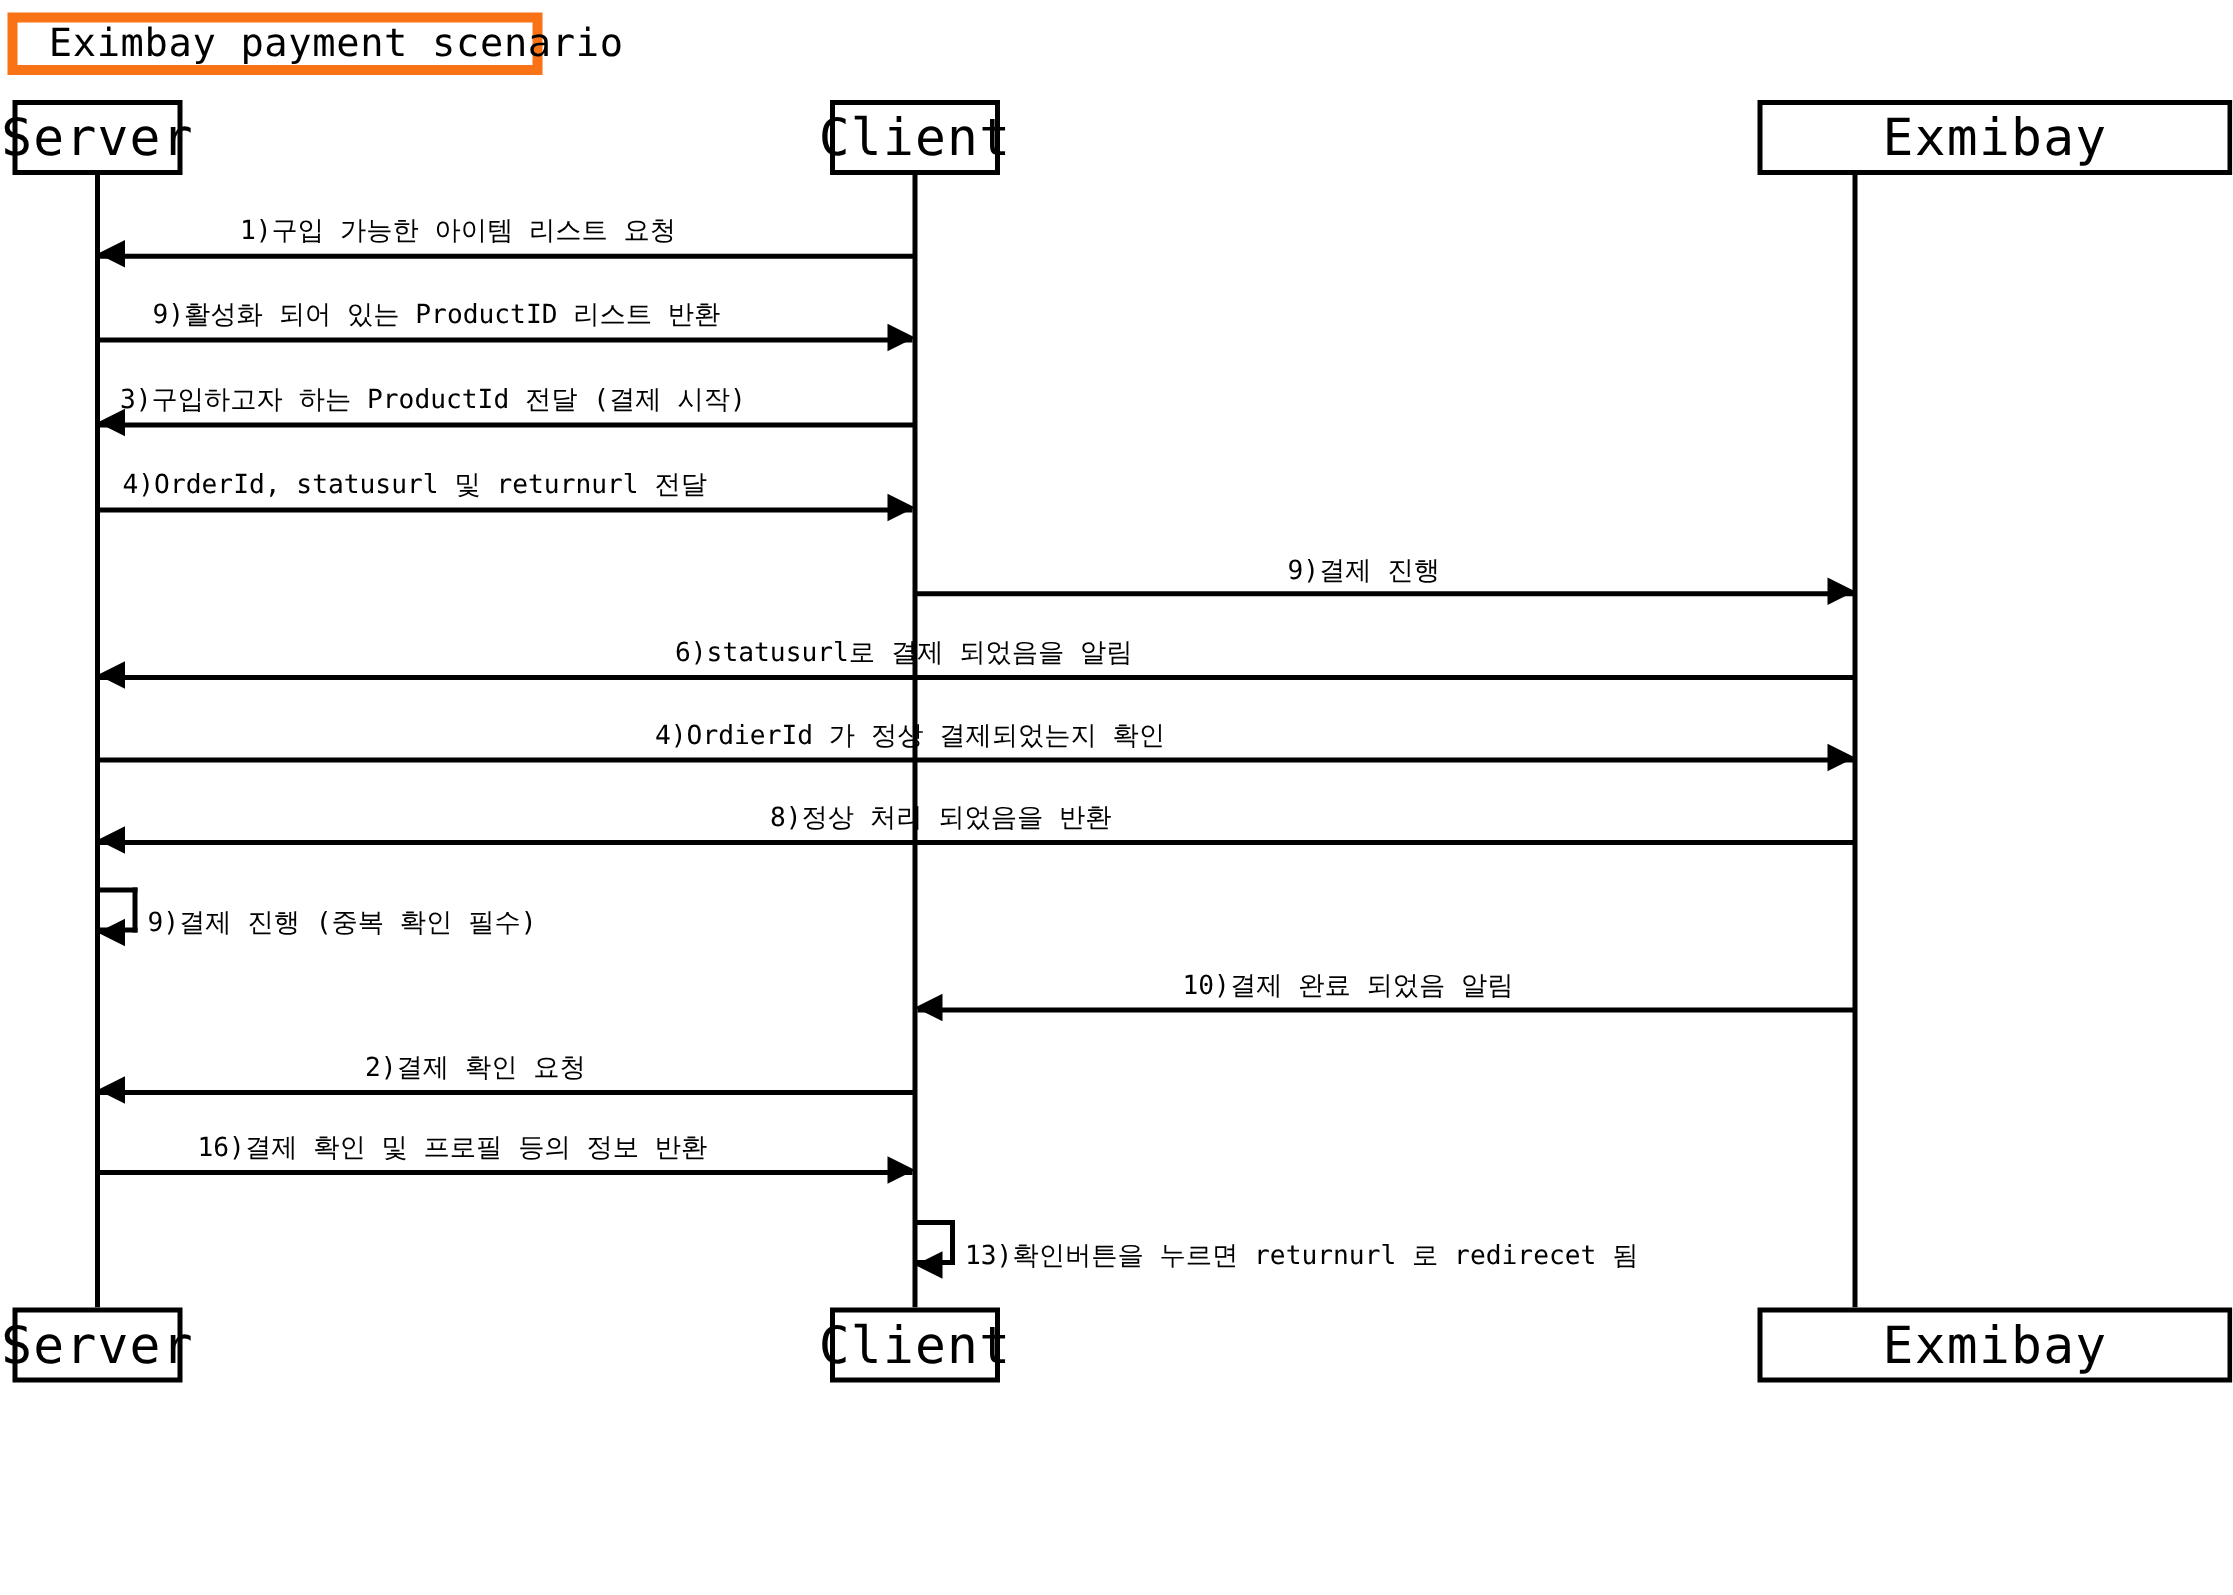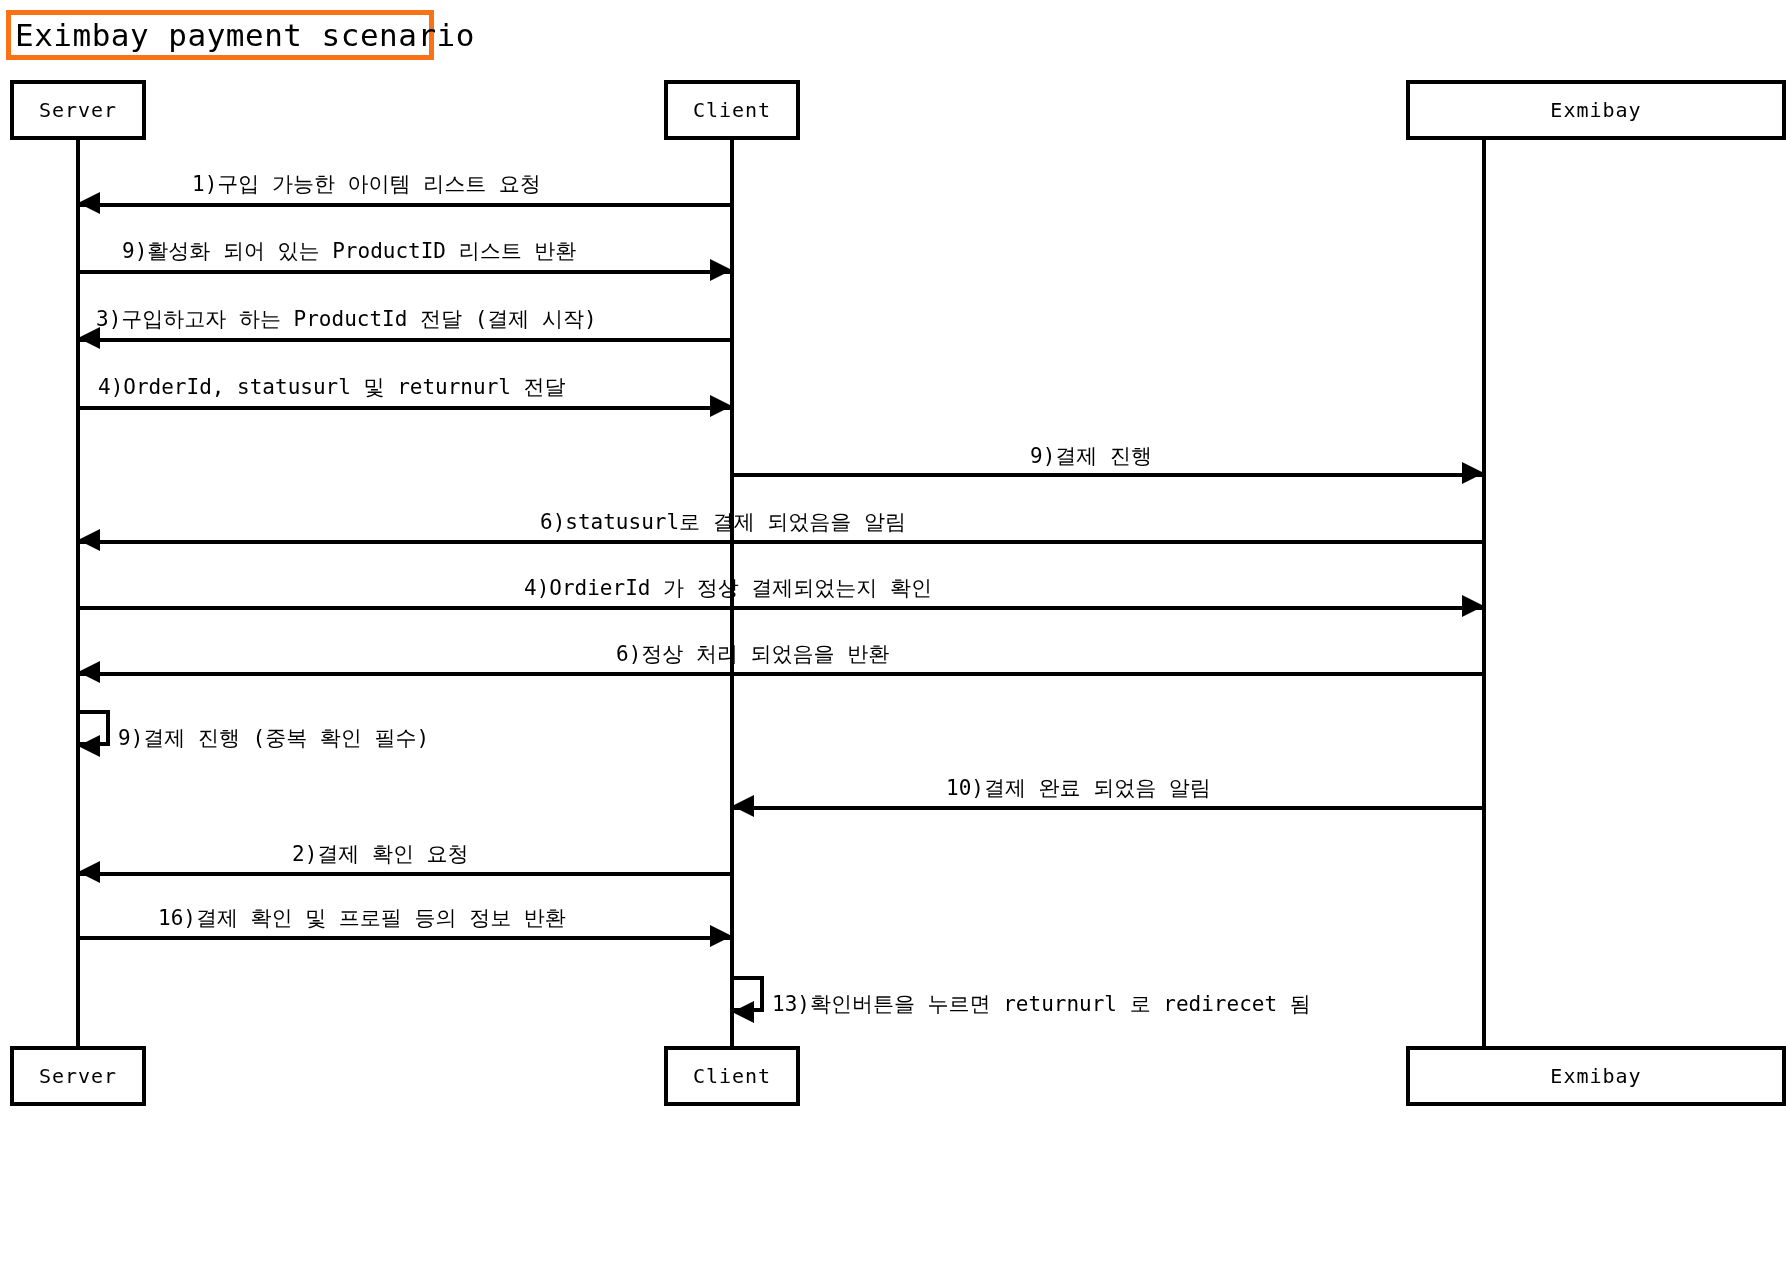--- a/index.html
+++ b/index.html
@@ -13,39 +13,39 @@
   }
   #canvas {
     position: relative;
     width: 1786px;
     height: 1276px;
     background: #ffffff;
     overflow: hidden;
   }
   .title-box {
     position: absolute;
-    border: 5px solid #f97316;
+    border: 8px solid #f97316;
     background: #fff;
     display: flex;
     align-items: center;
-    padding: 0 4px;
+    padding: 0 25px;
     box-sizing: border-box;
     font-size: 31px;
     letter-spacing: 0.5px;
     white-space: nowrap;
   }
   .actor-box {
     position: absolute;
     border: 4px solid #000;
     background: #fff;
     display: flex;
     align-items: center;
     justify-content: center;
     box-sizing: border-box;
-    font-size: 20px;
+    font-size: 41px;
     letter-spacing: 1px;
     white-space: nowrap;
   }
   .lifeline {
     position: absolute;
     width: 4px;
     background: #000;
   }
   .msg-line {
     position: absolute;
@@ -124,21 +124,21 @@
   <div class="arrow-head right" style="left:1462px; top:462px;"></div>
 
   <div class="msg-label" style="left:540px; top:506px;">6)statusurl로 결제 되었음을 알림</div>
   <div class="msg-line" style="left:80px; top:540px; width:1404px;"></div>
   <div class="arrow-head left" style="left:78px; top:529px;"></div>
 
   <div class="msg-label" style="left:524px; top:572px;">4)OrdierId 가 정상 결제되었는지 확인</div>
   <div class="msg-line" style="left:78px; top:606px; width:1406px;"></div>
   <div class="arrow-head right" style="left:1462px; top:595px;"></div>
 
-  <div class="msg-label" style="left:616px; top:638px;">6)정상 처리 되었음을 반환</div>
+  <div class="msg-label" style="left:616px; top:638px;">8)정상 처리 되었음을 반환</div>
   <div class="msg-line" style="left:80px; top:672px; width:1404px;"></div>
   <div class="arrow-head left" style="left:78px; top:661px;"></div>
 
   <div class="self-loop" style="left:78px; top:710px; width:32px; height:36px;"></div>
   <div class="arrow-head left" style="left:78px; top:735px;"></div>
   <div class="msg-label" style="left:118px; top:722px;">9)결제 진행 (중복 확인 필수)</div>
 
   <div class="msg-label" style="left:946px; top:772px;">10)결제 완료 되었음 알림</div>
   <div class="msg-line" style="left:734px; top:806px; width:750px;"></div>
   <div class="arrow-head left" style="left:732px; top:795px;"></div>

